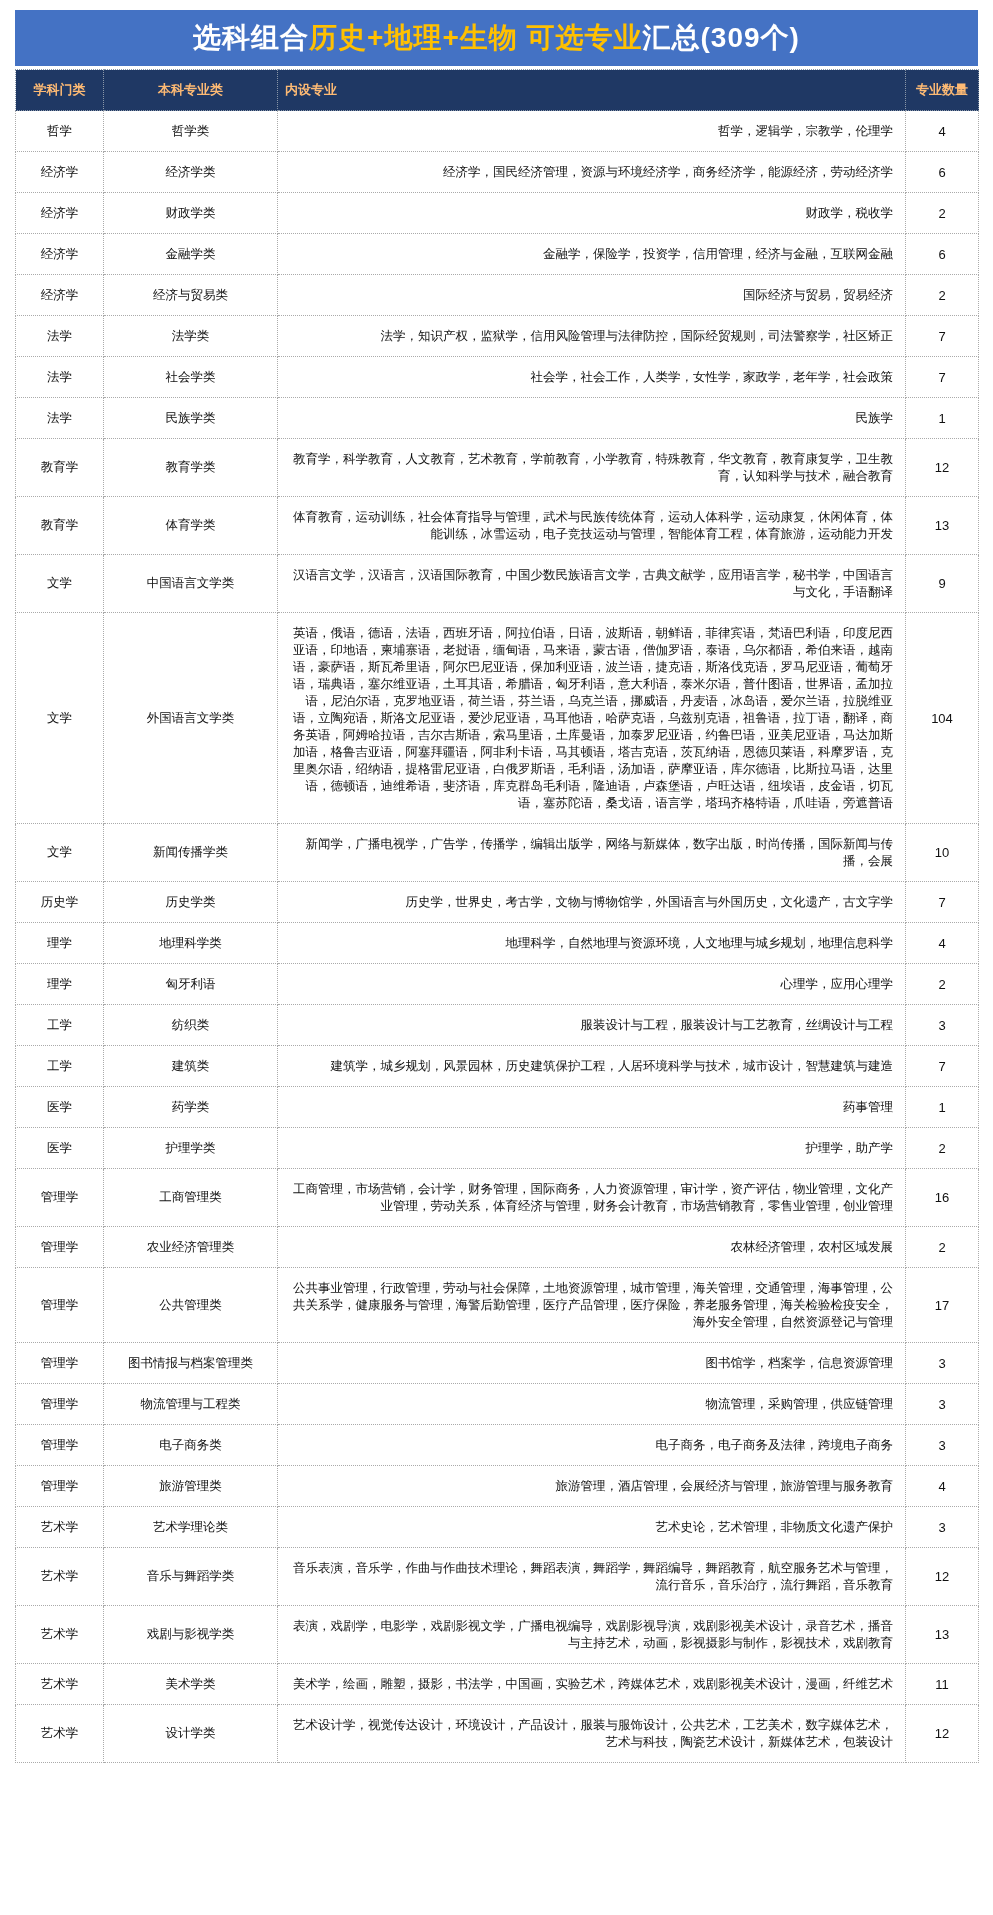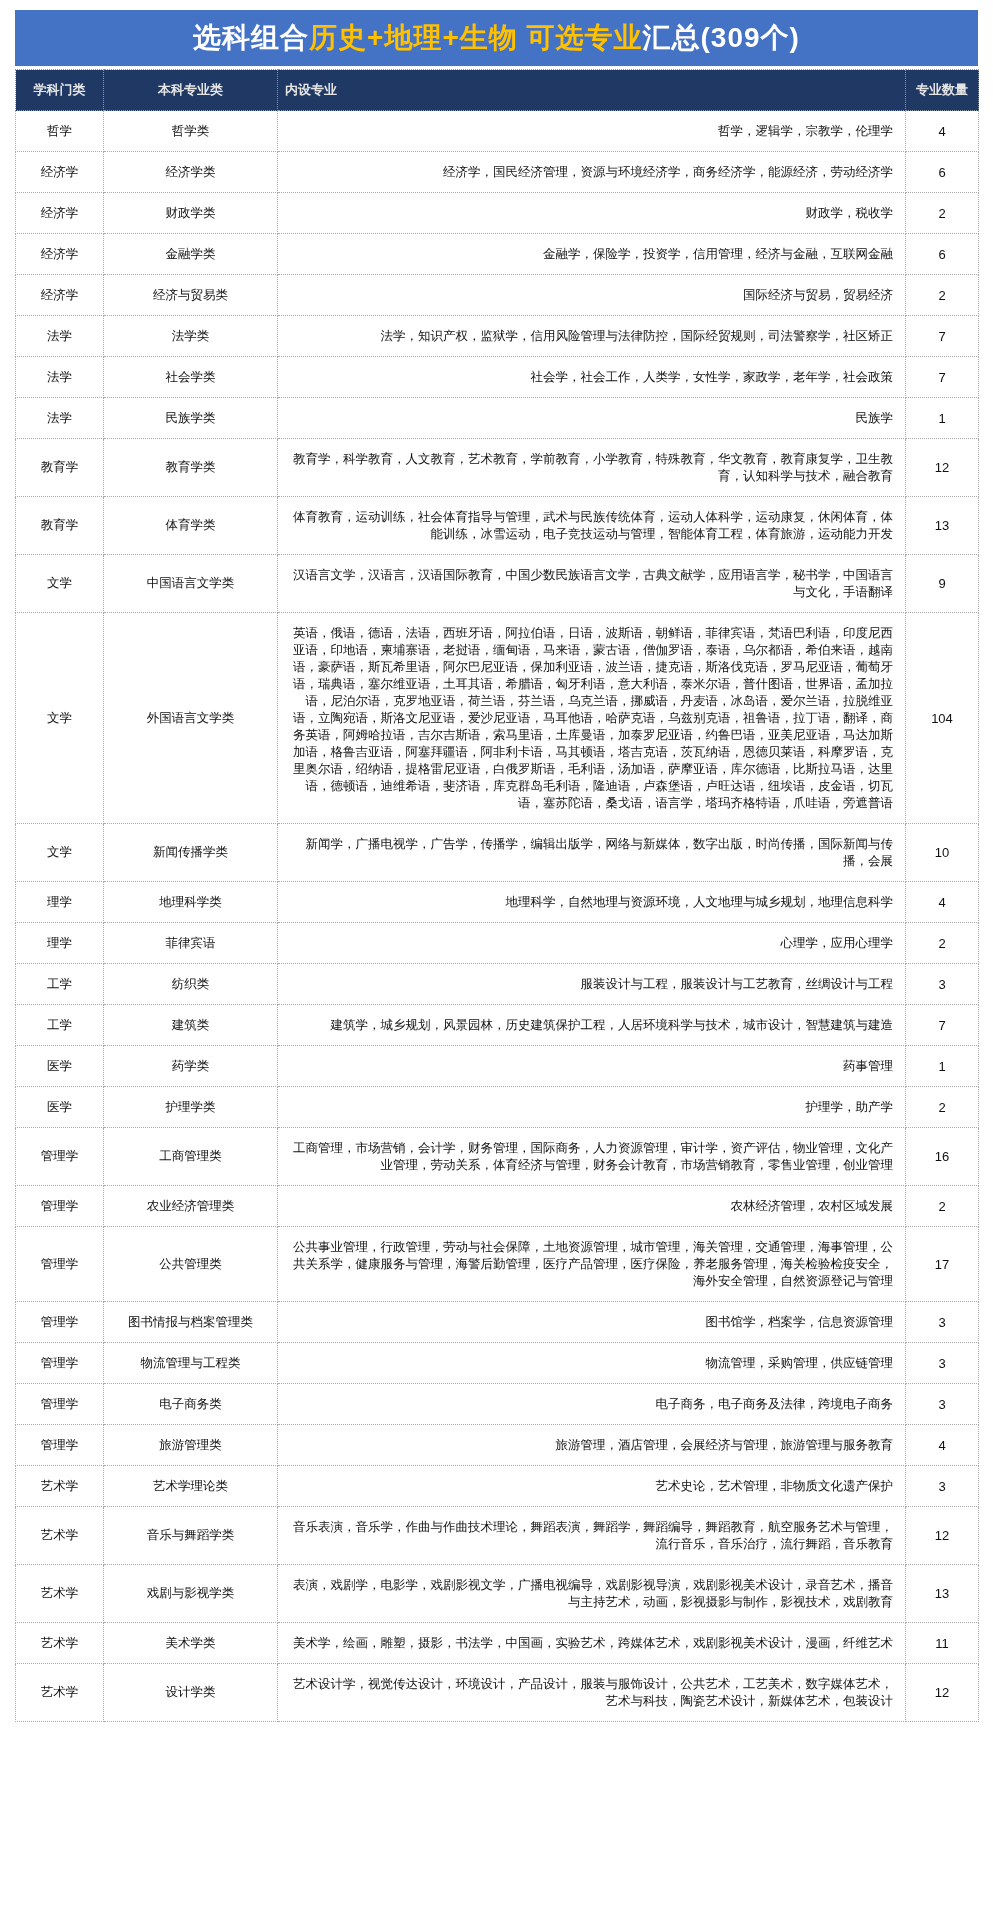--- a/index.html
+++ b/index.html
@@ -24,21 +24,21 @@
     table-layout:fixed;
     width:963px;
     margin-top:3px;
   }
   col.w0{width:88px;}
   col.w1{width:174px;}
   col.w2{width:628px;}
   col.w3{width:73px;}
   thead th{
     background:var(--header-bg,#1F3864);
-    color:#e5e5e5;
+    color:#fdba74;
     font-size:13px;
     font-weight:bold;
     padding:11px 4px;
     border:1px dotted #8a97a8;
     text-align:center;
   }
   thead th.left{text-align:left;padding-left:7px;}
   tbody td{
     border:1px dotted #aaaaaa;
     font-size:12.5px;
@@ -146,28 +146,34 @@
           <td class="c2">英语，俄语，德语，法语，西班牙语，阿拉伯语，日语，波斯语，朝鲜语，菲律宾语，梵语巴利语，印度尼西亚语，印地语，柬埔寨语，老挝语，缅甸语，马来语，蒙古语，僧伽罗语，泰语，乌尔都语，希伯来语，越南语，豪萨语，斯瓦希里语，阿尔巴尼亚语，保加利亚语，波兰语，捷克语，斯洛伐克语，罗马尼亚语，葡萄牙语，瑞典语，塞尔维亚语，土耳其语，希腊语，匈牙利语，意大利语，泰米尔语，普什图语，世界语，孟加拉语，尼泊尔语，克罗地亚语，荷兰语，芬兰语，乌克兰语，挪威语，丹麦语，冰岛语，爱尔兰语，拉脱维亚语，立陶宛语，斯洛文尼亚语，爱沙尼亚语，马耳他语，哈萨克语，乌兹别克语，祖鲁语，拉丁语，翻译，商务英语，阿姆哈拉语，吉尔吉斯语，索马里语，土库曼语，加泰罗尼亚语，约鲁巴语，亚美尼亚语，马达加斯加语，格鲁吉亚语，阿塞拜疆语，阿非利卡语，马其顿语，塔吉克语，茨瓦纳语，恩德贝莱语，科摩罗语，克里奥尔语，绍纳语，提格雷尼亚语，白俄罗斯语，毛利语，汤加语，萨摩亚语，库尔德语，比斯拉马语，达里语，德顿语，迪维希语，斐济语，库克群岛毛利语，隆迪语，卢森堡语，卢旺达语，纽埃语，皮金语，切瓦语，塞苏陀语，桑戈语，语言学，塔玛齐格特语，爪哇语，旁遮普语</td>
           <td class="c3">104</td>
         </tr>
         <tr>
           <td class="c0">文学</td>
           <td class="c1">新闻传播学类</td>
           <td class="c2">新闻学，广播电视学，广告学，传播学，编辑出版学，网络与新媒体，数字出版，时尚传播，国际新闻与传播，会展</td>
           <td class="c3">10</td>
         </tr>
         <tr>
+          <td class="c0">历史学</td>
+          <td class="c1">历史学类</td>
+          <td class="c2">历史学，世界史，考古学，文物与博物馆学，外国语言与外国历史，文化遗产，古文字学</td>
+          <td class="c3">7</td>
+        </tr>
+        <tr>
           <td class="c0">理学</td>
           <td class="c1">地理科学类</td>
           <td class="c2">地理科学，自然地理与资源环境，人文地理与城乡规划，地理信息科学</td>
           <td class="c3">4</td>
         </tr>
         <tr>
           <td class="c0">理学</td>
-          <td class="c1">菲律宾语</td>
+          <td class="c1">匈牙利语</td>
           <td class="c2">心理学，应用心理学</td>
           <td class="c3">2</td>
         </tr>
         <tr>
           <td class="c0">工学</td>
           <td class="c1">纺织类</td>
           <td class="c2">服装设计与工程，服装设计与工艺教育，丝绸设计与工程</td>
           <td class="c3">3</td>
         </tr>
         <tr>

